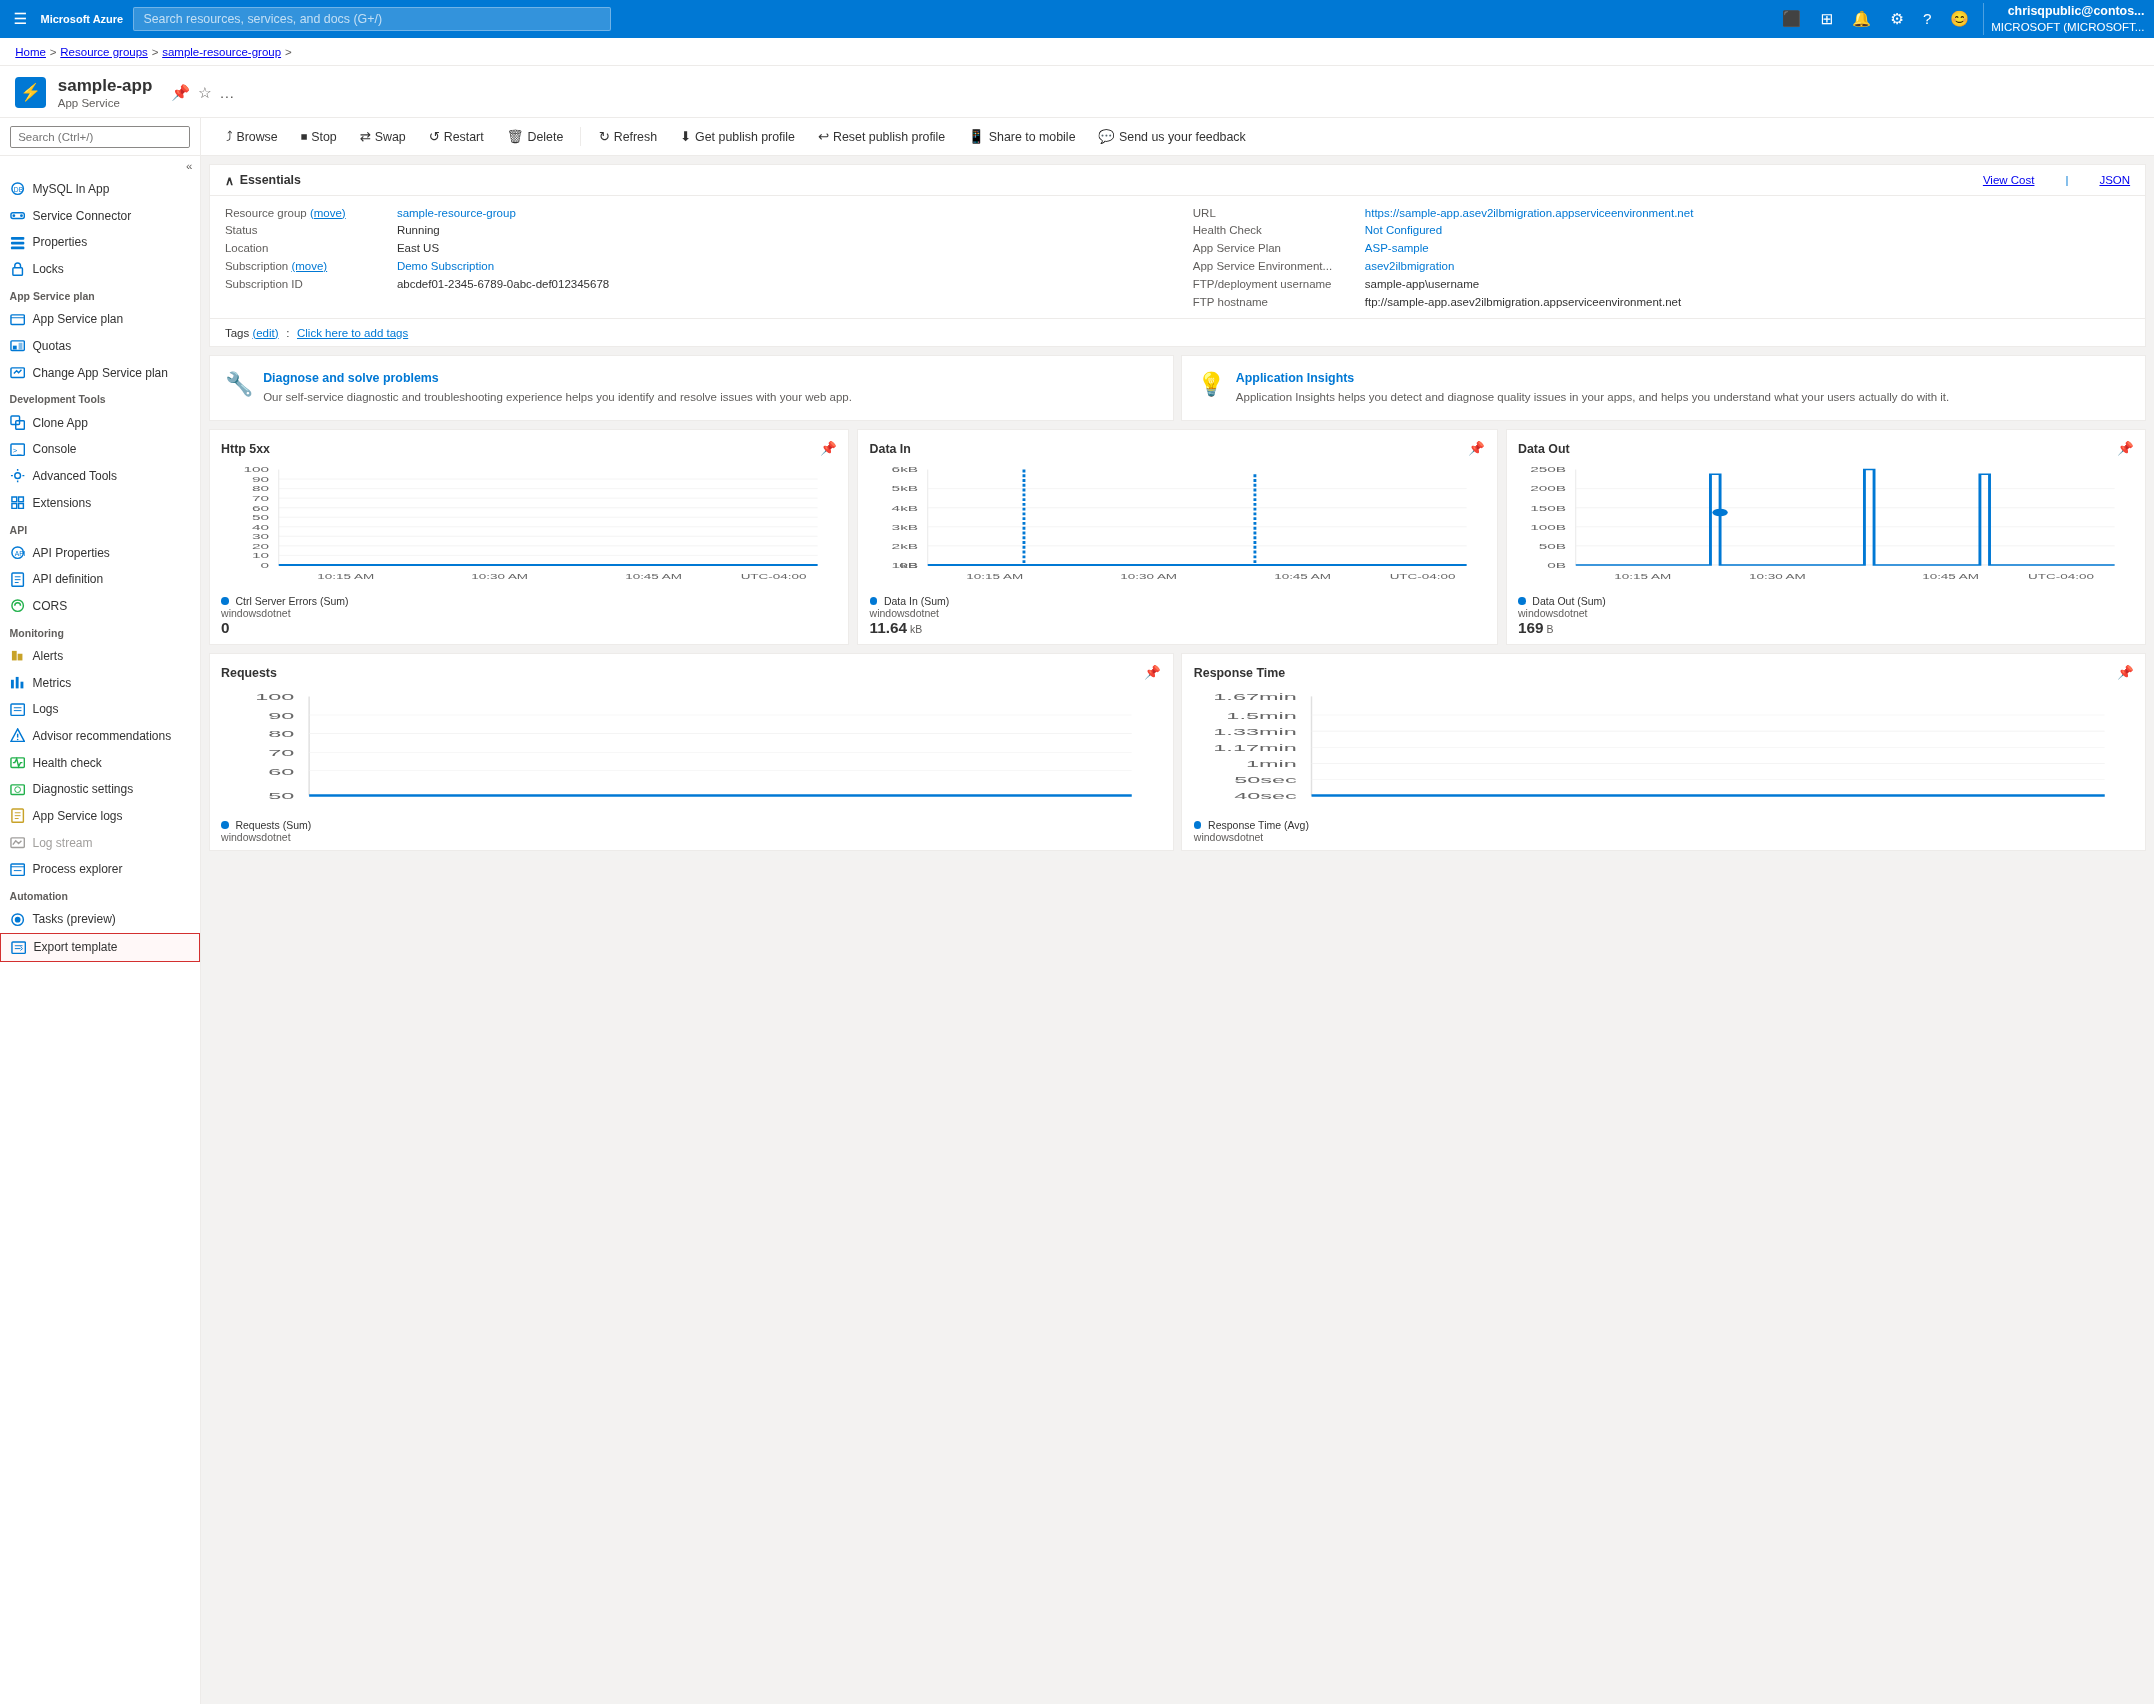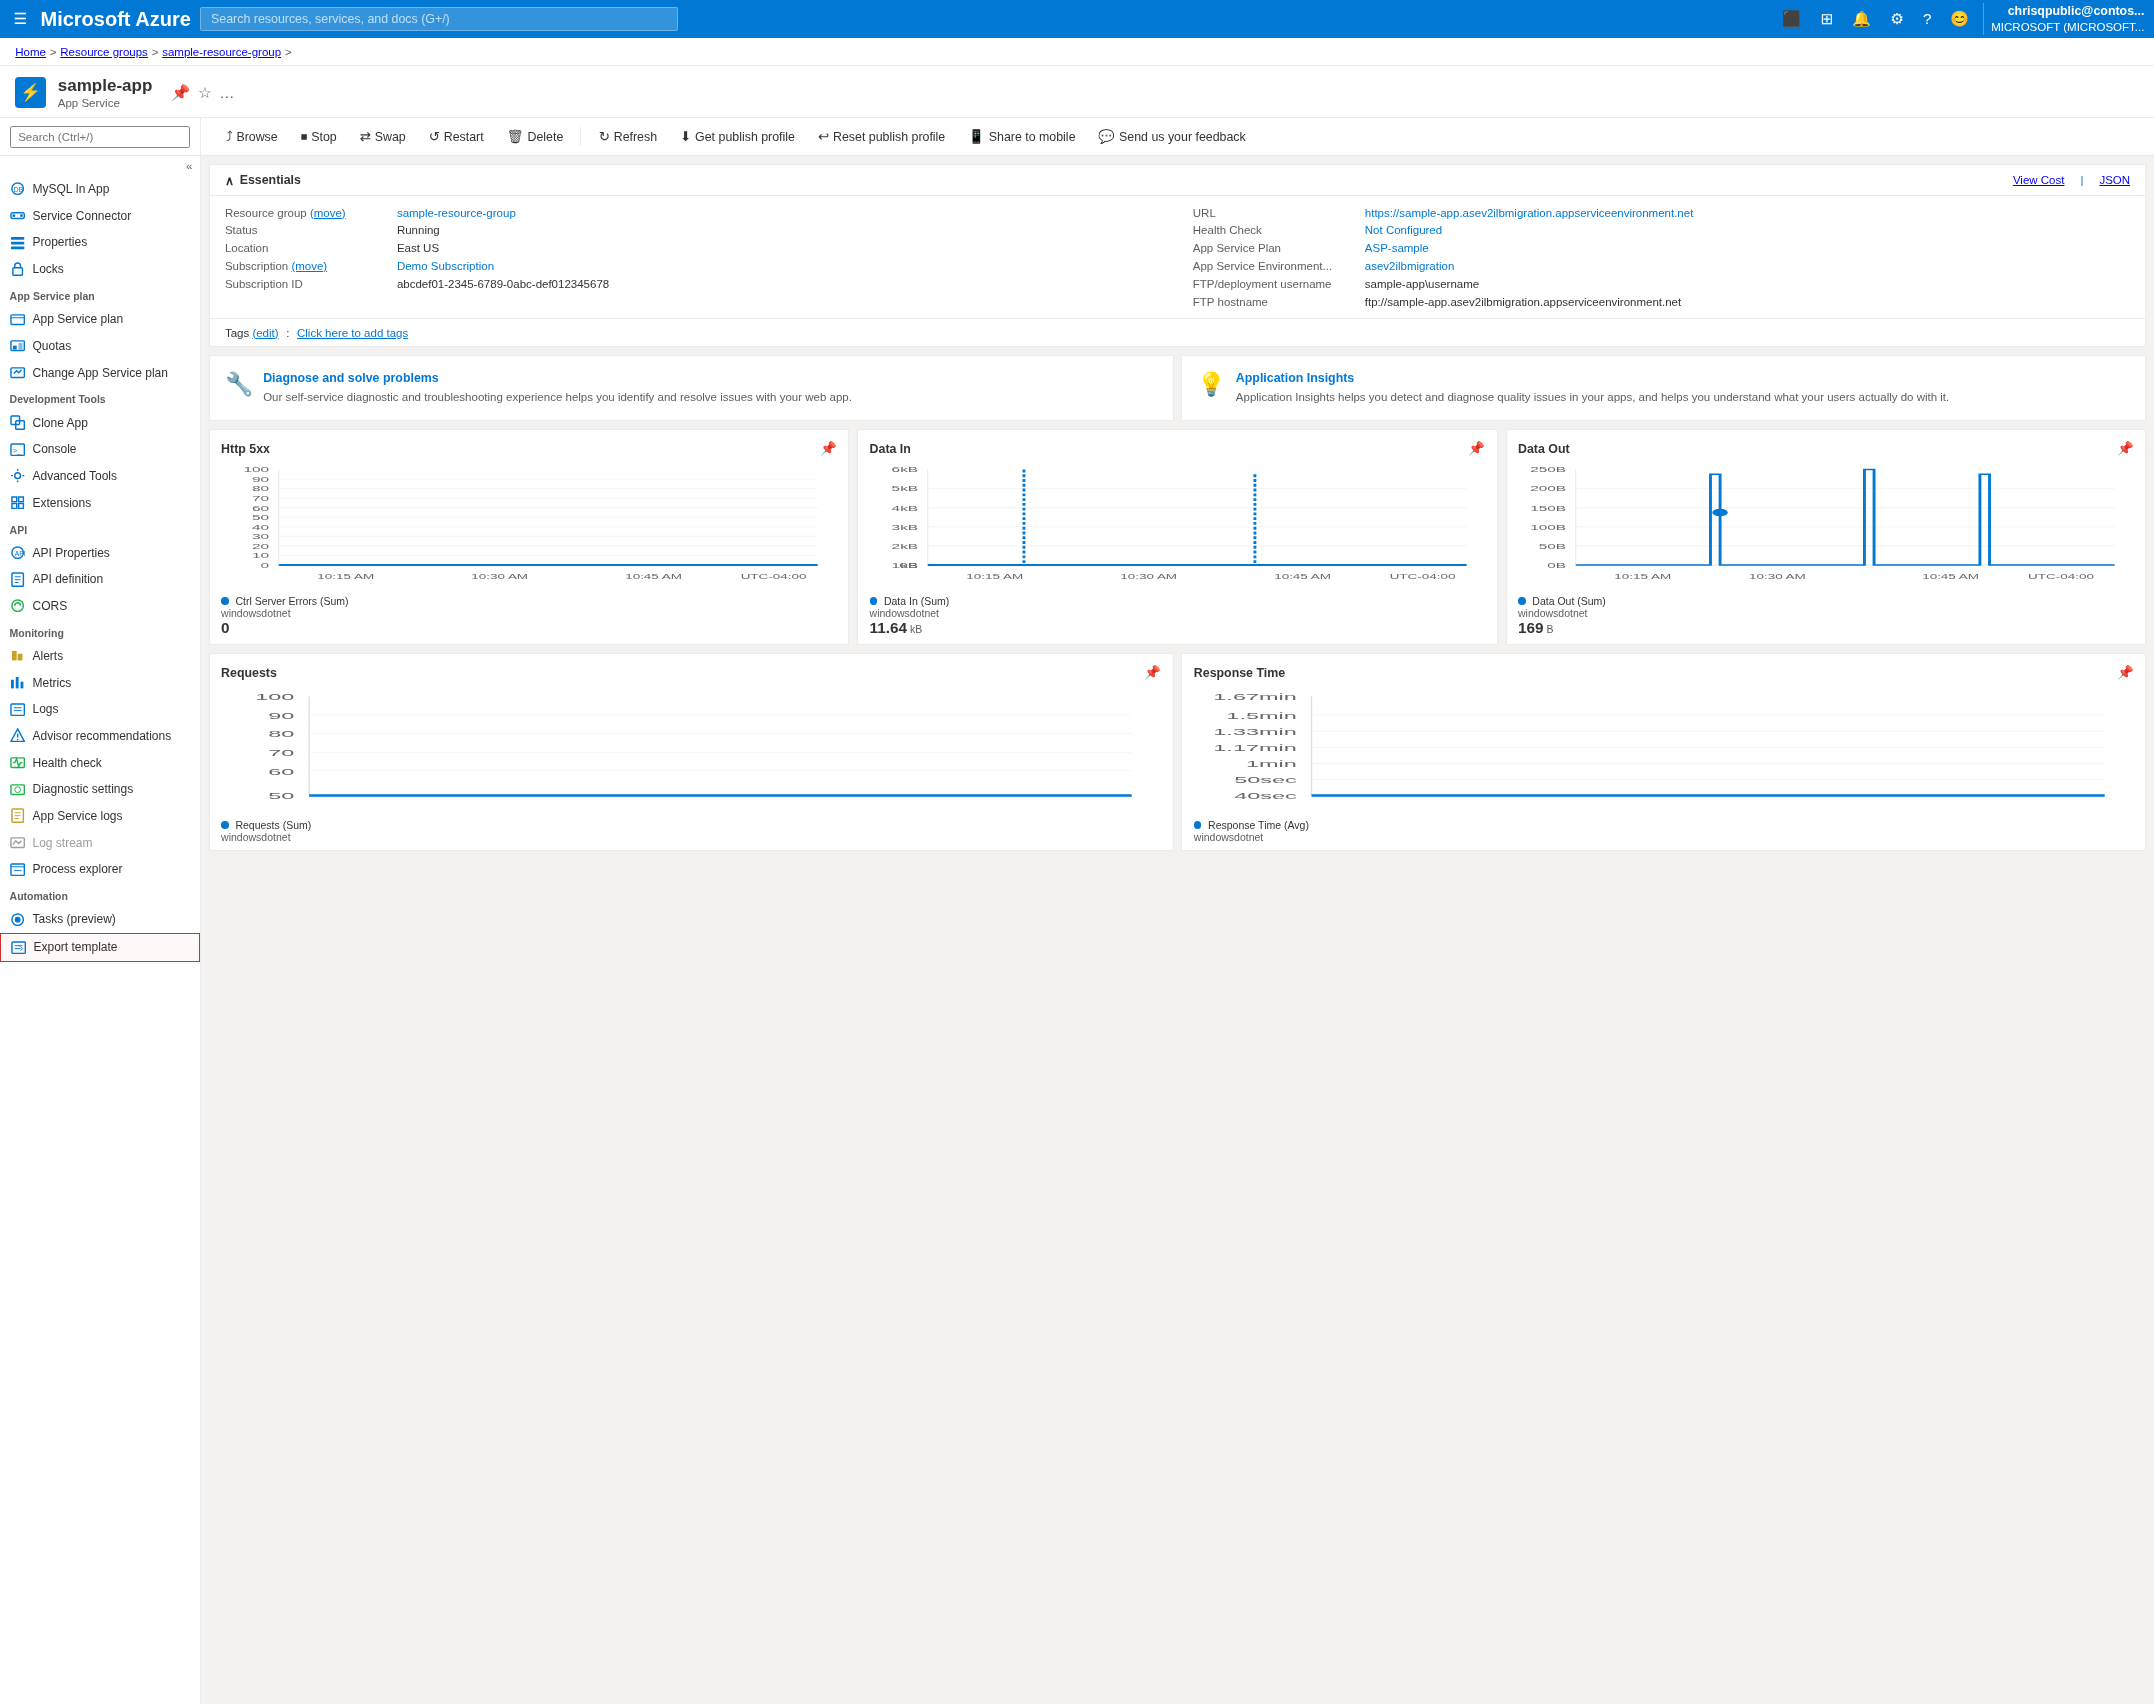--- a/index.html
+++ b/index.html
@@ -1,21 +1,21 @@
 <!DOCTYPE html>
 <html><head>
   <meta charset="utf-8">
   <style>
     * { box-sizing: border-box; margin: 0; padding: 0; }
     body { font-family: 'Segoe UI', sans-serif; font-size: 12.4px; color: #333; background: #f3f2f1; overflow: hidden; height: 100vh; display: flex; flex-direction: column; }
 
     
     .topbar { background: #0078d4; display: flex; align-items: center; height: 38px; padding: 0 9.6px; gap: 9.6px; flex-shrink: 0; }
     .topbar-hamburger { color: white; font-size: 15.3px; cursor: pointer; padding: 3.8px; }
-    .topbar-logo { color: white; font-weight: 600; font-size: 20px; white-space: nowrap; }
+    .topbar-logo { color: white; font-weight: 600; font-size: 11px; white-space: nowrap; }
     .topbar-search { flex: 1; max-width: 478px; background: rgba(255,255,255,0.2); border: 1px solid rgba(255,255,255,0.3); border-radius: 1.9px; padding: 3.8px 9.6px; color: #e5e5e5; font-size: 12.4px; }
     .topbar-search::placeholder { color: rgba(255,255,255,0.7); }
     .topbar-icons { margin-left: auto; display: flex; align-items: center; gap: 7.6px; }
     .topbar-icon { color: white; font-size: 15.3px; cursor: pointer; padding: 3.8px 5.7px; }
     .topbar-user { color: white; font-size: 11.5px; text-align: right; line-height: 1.3; padding-left: 7.6px; border-left: 1px solid rgba(255,255,255,0.3); }
     .topbar-user-name { font-weight: 600; font-size: 12.4px; }
 
     
     .breadcrumb { background: white; padding: 7.6px 15.3px; font-size: 11.5px; color: #0078d4; display: flex; align-items: center; gap: 3.8px; flex-shrink: 0; border-bottom: 1px solid #edebe9; }
     .breadcrumb span { color: #605e5c; }
@@ -48,21 +48,21 @@
     
     .toolbar { background: white; border-bottom: 1px solid #edebe9; padding: 5.7px 15.3px; display: flex; align-items: center; gap: 3.8px; flex-wrap: wrap; }
     .toolbar-btn { display: flex; align-items: center; gap: 3.8px; padding: 4.8px 9.6px; background: none; border: none; cursor: pointer; font-size: 12.4px; color: #333; border-radius: 1.9px; }
     .toolbar-btn-icon { font-size: 13.4px; }
     .toolbar-divider { width: 1px; height: 19px; background: #edebe9; margin: 0 3.8px; }
 
     
     .essentials { background: white; margin: 7.6px 7.6px 0; border: 1px solid #edebe9; }
     .essentials-header { display: flex; align-items: center; justify-content: space-between; padding: 7.6px 15.3px; border-bottom: 1px solid #edebe9; }
     .essentials-header-left { display: flex; align-items: center; gap: 5.7px; font-weight: 600; font-size: 12.4px; }
-    .essentials-header-right { display: flex; gap: 16px; font-size: 11.5px; color: #0078d4; }
+    .essentials-header-right { display: flex; gap: 31px; font-size: 11.5px; color: #0078d4; }
     .essentials-grid { display: grid; grid-template-columns: 1fr 1fr; gap: 0; }
     .essentials-col { padding: 7.6px 15.3px; }
     .essentials-row { display: flex; align-items: flex-start; padding: 2.9px 0; font-size: 11.5px; }
     .essentials-label { color: #605e5c; width: 172px; flex-shrink: 0; }
     .essentials-value { color: #333; }
     .essentials-value a { color: #0078d4; text-decoration: none; }
     .essentials-tags { padding: 7.6px 15.3px; border-top: 1px solid #edebe9; font-size: 11.5px; display: flex; gap: 7.6px; }
 
     
     .cards-row { display: flex; gap: 7.6px; padding: 7.6px; }

